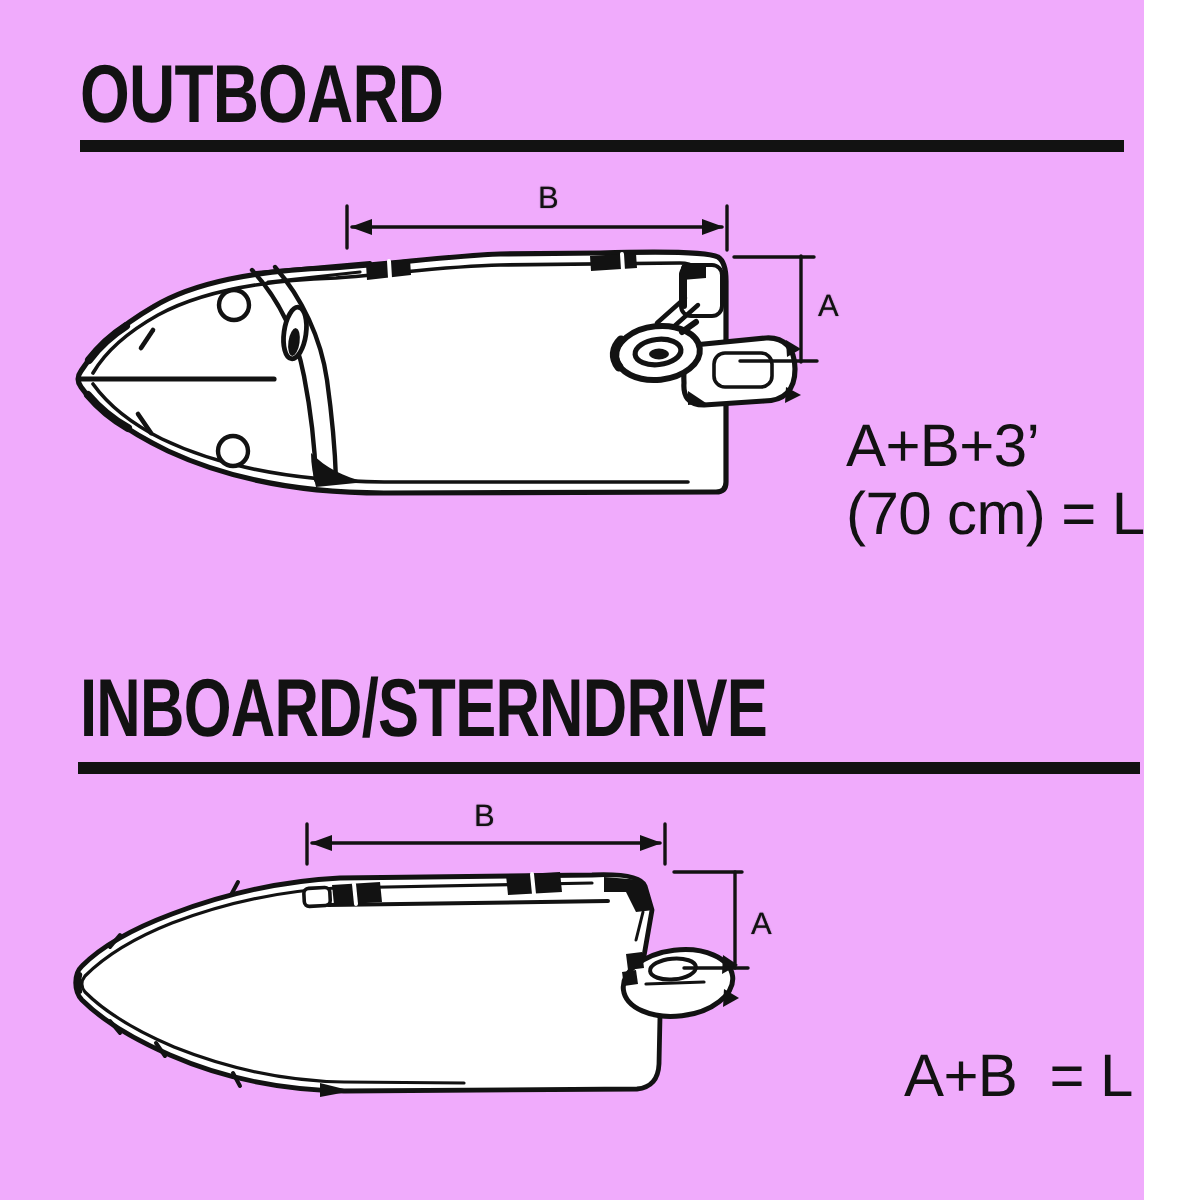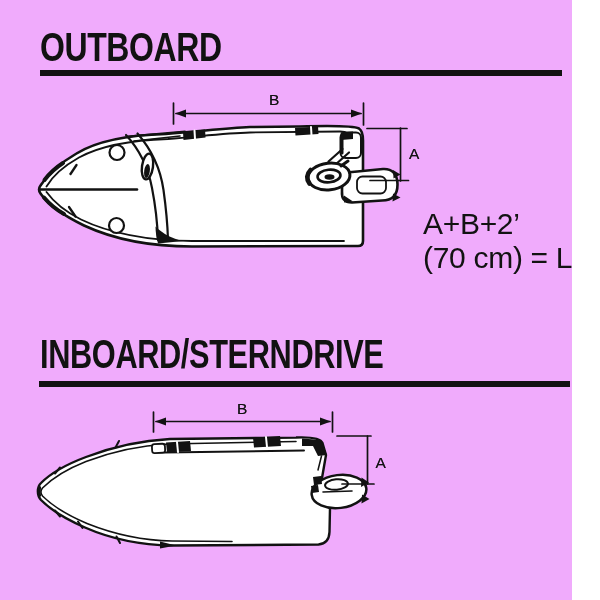--- a/index.html
+++ b/index.html
@@ -27,23 +27,24 @@
 <body>
 
 <div class="page">
 
   <div class="title" id="title-outboard">OUTBOARD</div>
   <div class="rule" id="rule-1"></div>
 
   <div class="title" id="title-inboard">INBOARD/STERNDRIVE</div>
   <div class="rule" id="rule-2"></div>
 
-  <div class="formula" id="formula-outboard"><span>A+B+2’</span>
+  <div class="formula" id="formula-outboard"><span>A+B+3’</span>
 <span>(70 cm) = L</span></div>
 
+  <div class="formula" id="formula-inboard">A+B  = L</div>
 
   <div class="dimlabel" id="label-b-outboard">B</div>
   <div class="dimlabel" id="label-a-outboard">A</div>
   <div class="dimlabel" id="label-b-inboard">B</div>
   <div class="dimlabel" id="label-a-inboard">A</div>
 
   <svg width="600" height="600" viewBox="0 0 600 600">
     <g stroke="#121212" fill="none" stroke-linecap="round" stroke-linejoin="round">
 
       <g>

